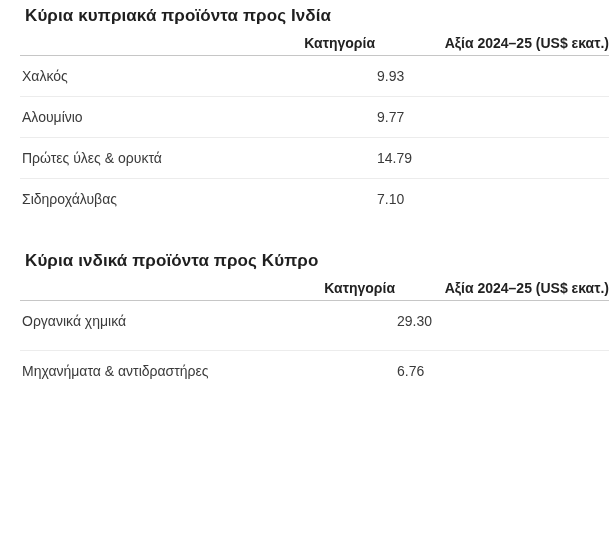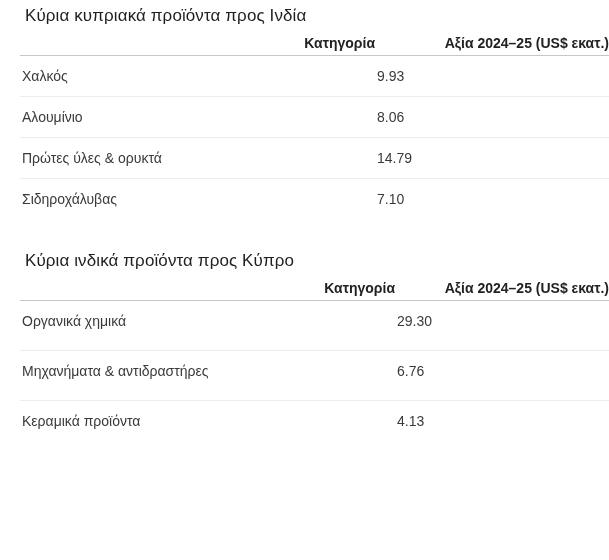--- a/index.html
+++ b/index.html
@@ -13,21 +13,21 @@
     box-sizing: border-box;
     padding: 6px 0 0 20px;
     overflow: hidden;
     font-family: "Liberation Sans", sans-serif;
     color: #333333;
   }
   section { display: block; }
   h2.section-title {
     font-size: 17px;
     line-height: 20px;
-    font-weight: 400;
+    font-weight: 700;
     color: #1f1f1f;
     margin: 0 0 8px 5px;
     letter-spacing: 0.1px;
   }
   section.second h2.section-title {
     margin-top: 32px;
   }
   table.trade-table {
     border-collapse: collapse;
     table-layout: fixed;
@@ -76,21 +76,21 @@
           <th>Αξία 2024–25 (US$ εκατ.)</th>
         </tr>
       </thead>
       <tbody>
         <tr>
           <td>Χαλκός</td>
           <td>9.93</td>
         </tr>
         <tr>
           <td>Αλουμίνιο</td>
-          <td>8.06</td>
+          <td>9.77</td>
         </tr>
         <tr>
           <td>Πρώτες ύλες &amp; ορυκτά</td>
           <td>14.79</td>
         </tr>
         <tr>
           <td>Σιδηροχάλυβας</td>
           <td>7.10</td>
         </tr>
       </tbody>
@@ -112,21 +112,17 @@
       </thead>
       <tbody>
         <tr>
           <td>Οργανικά χημικά</td>
           <td>29.30</td>
         </tr>
         <tr>
           <td>Μηχανήματα &amp; αντιδραστήρες</td>
           <td>6.76</td>
         </tr>
-        <tr>
-          <td>Κεραμικά προϊόντα</td>
-          <td>4.13</td>
-        </tr>
       </tbody>
     </table>
   </section>
 
 </main>
 
 </body></html>

